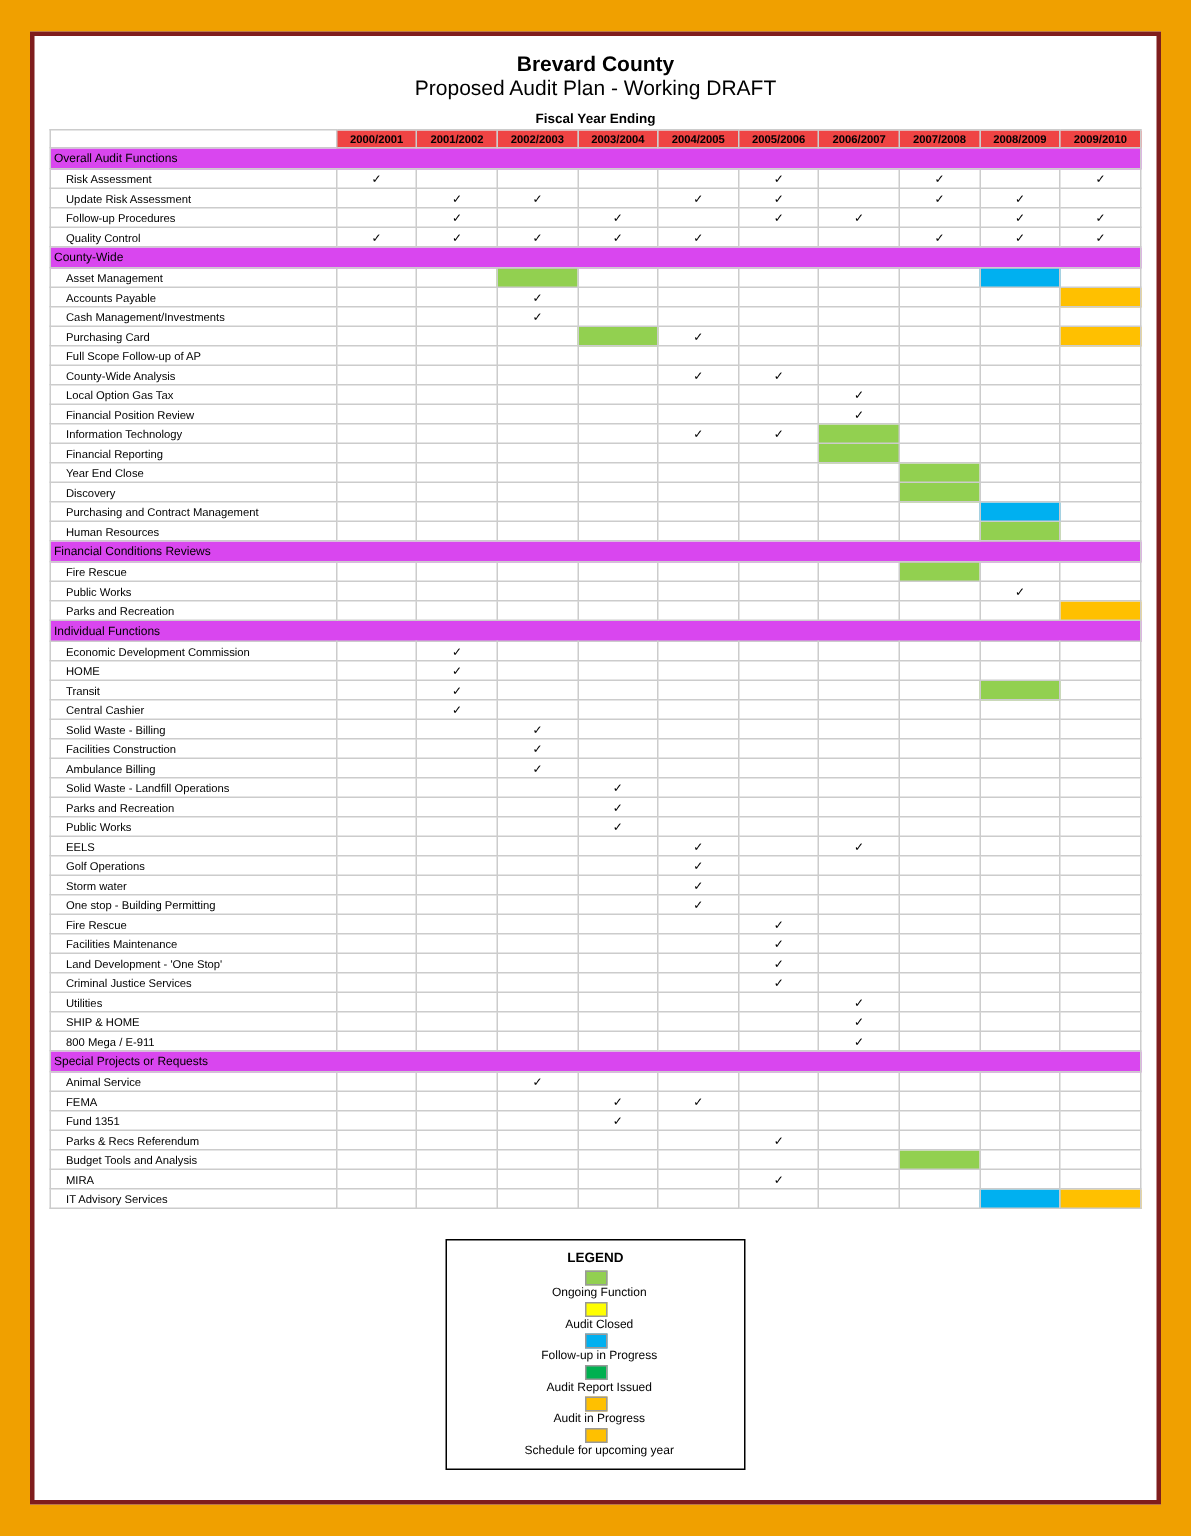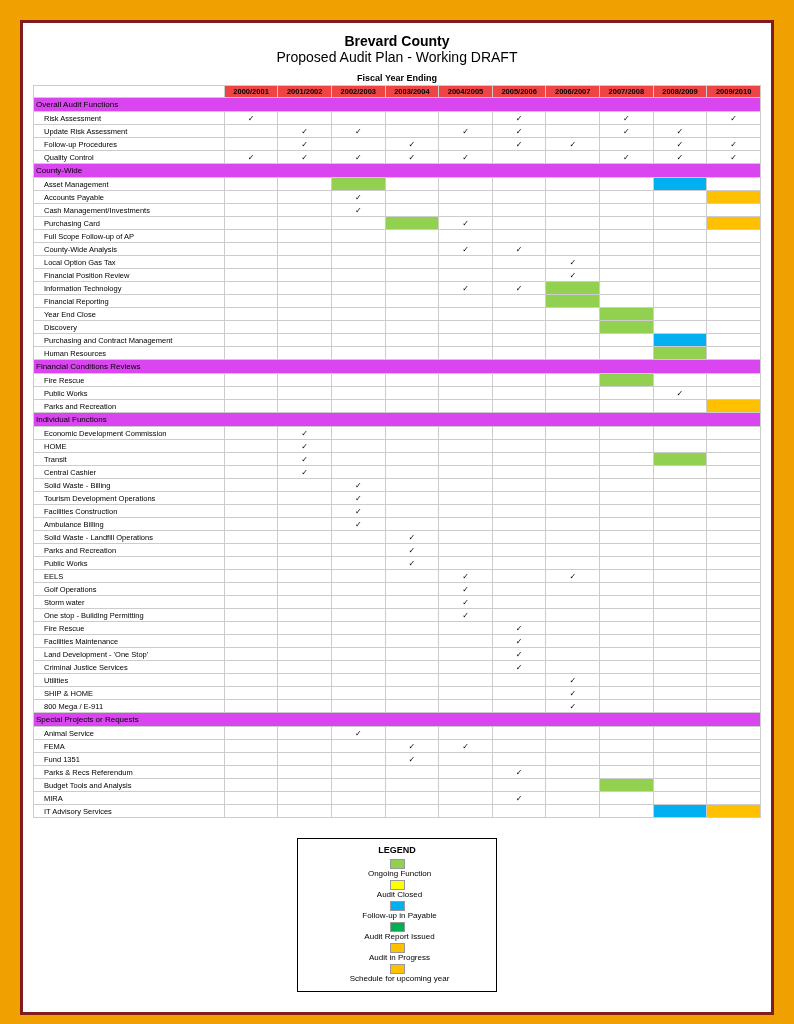--- a/index.html
+++ b/index.html
@@ -482,33 +482,20 @@
           <td class="cell-check col-year">✓</td>
           <td class="cell-check col-year"></td>
           <td class="cell-check col-year"></td>
           <td class="cell-check col-year"></td>
           <td class="cell-check col-year"></td>
           <td class="cell-check col-year"></td>
           <td class="cell-check col-year"></td>
           <td class="cell-check col-year"></td>
         </tr>
         <tr class="data-row">
-          <td class="row-label col-label">Tourism Development Operations</td>
-          <td class="cell-check col-year"></td>
-          <td class="cell-check col-year"></td>
-          <td class="cell-check col-year">✓</td>
-          <td class="cell-check col-year"></td>
-          <td class="cell-check col-year"></td>
-          <td class="cell-check col-year"></td>
-          <td class="cell-check col-year"></td>
-          <td class="cell-check col-year"></td>
-          <td class="cell-check col-year"></td>
-          <td class="cell-check col-year"></td>
-        </tr>
-        <tr class="data-row">
           <td class="row-label col-label">Facilities Construction</td>
           <td class="cell-check col-year"></td>
           <td class="cell-check col-year"></td>
           <td class="cell-check col-year">✓</td>
           <td class="cell-check col-year"></td>
           <td class="cell-check col-year"></td>
           <td class="cell-check col-year"></td>
           <td class="cell-check col-year"></td>
           <td class="cell-check col-year"></td>
           <td class="cell-check col-year"></td>
@@ -812,21 +799,21 @@
       <div class="legend-row">
         <span class="legend-box" style="background:#92d050;"></span>
         <span class="legend-label">Ongoing Function</span>
       </div>
       <div class="legend-row">
         <span class="legend-box" style="background:#ffff00;"></span>
         <span class="legend-label">Audit Closed</span>
       </div>
       <div class="legend-row">
         <span class="legend-box" style="background:#00b0f0;"></span>
-        <span class="legend-label">Follow-up in Payable</span>
+        <span class="legend-label">Follow-up in Progress</span>
       </div>
       <div class="legend-row">
         <span class="legend-box" style="background:#00b050;"></span>
         <span class="legend-label">Audit Report Issued</span>
       </div>
       <div class="legend-row">
         <span class="legend-box" style="background:#ffc000;"></span>
         <span class="legend-label">Audit in Progress</span>
       </div>
       <div class="legend-row">

